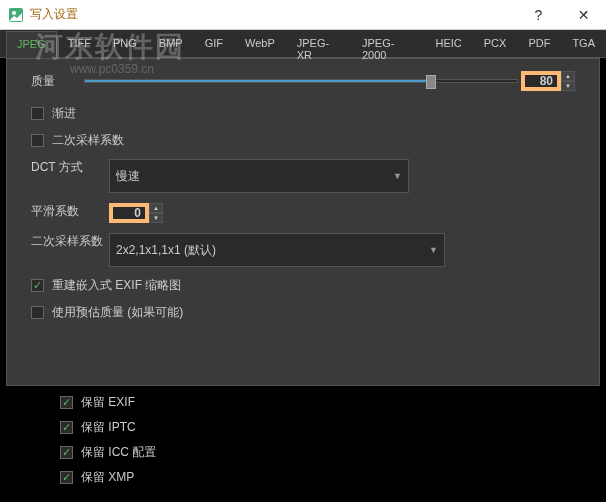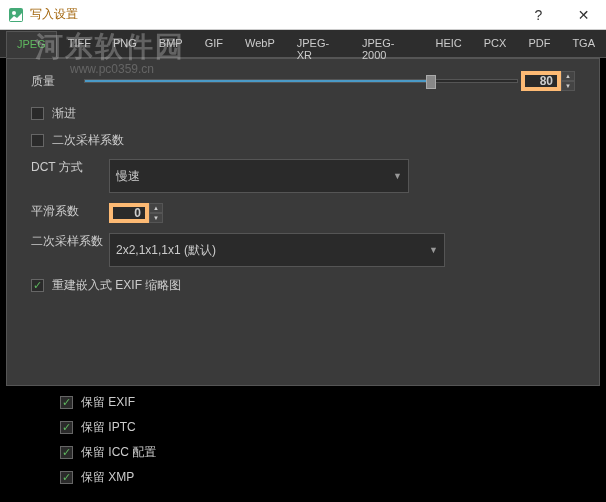--- a/index.html
+++ b/index.html
@@ -133,20 +133,24 @@
         <span>2x2,1x1,1x1 (默认)</span>
         <span class="arrow">▼</span>
       </div>
     </div>
 
     <div class="check-row">
       <span class="checkbox checked"></span>
       <span>重建嵌入式 EXIF 缩略图</span>
     </div>
 
+    <div class="check-row">
+      <span class="checkbox"></span>
+      <span>使用预估质量 (如果可能)</span>
+    </div>
 
   </div>
 
   <div class="bottom-checks">
     <div class="check-row">
       <span class="checkbox checked"></span>
       <span>保留 EXIF</span>
     </div>
     <div class="check-row">
       <span class="checkbox checked"></span>

